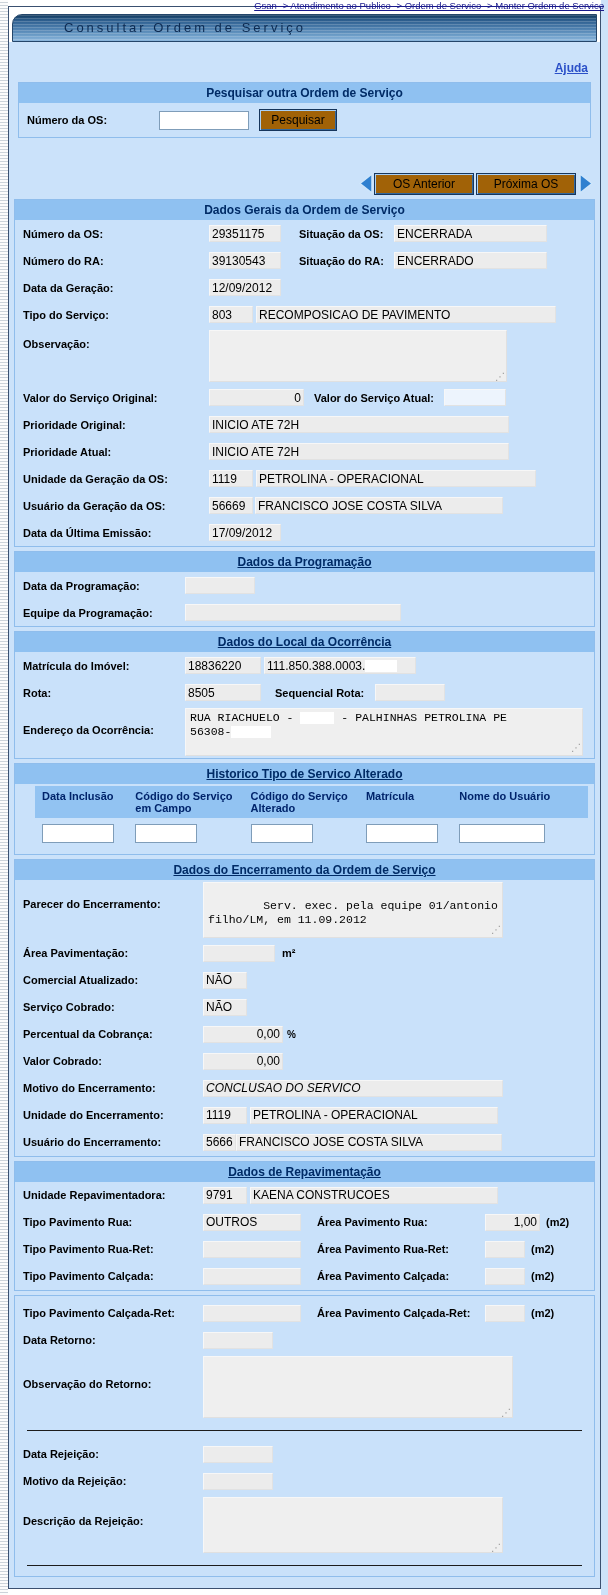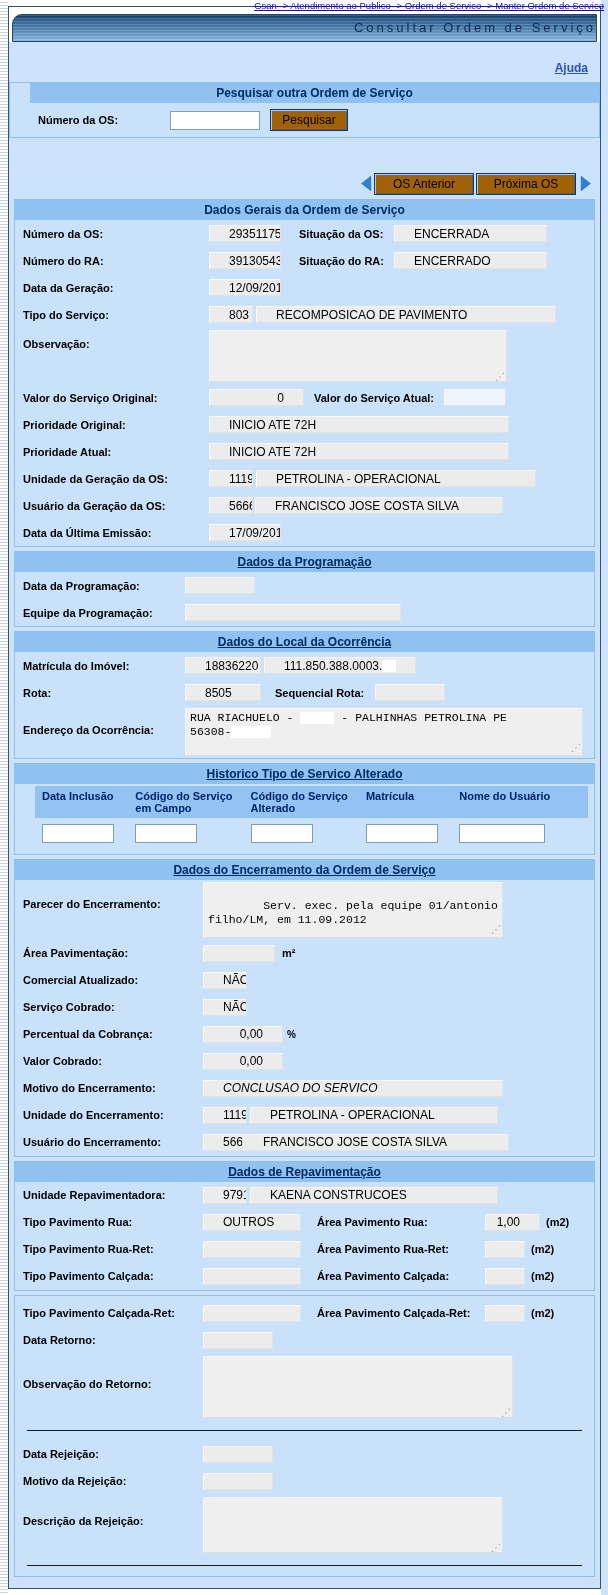--- a/index.html
+++ b/index.html
@@ -24,34 +24,34 @@
     position:absolute;left:8px;top:6px;width:593px;height:1583px;
     border:1px solid #3a5070;background:#cbe2fa;box-sizing:border-box;z-index:2;
   }
   .top-white{background:#ffffff;padding:7px 3px 0 3px;}
   .titlebar{
     height:26px;border:1px solid #24466a;border-top-left-radius:10px;
     background:
       repeating-linear-gradient(180deg,rgba(255,255,255,.18) 0 1px,rgba(255,255,255,0) 1px 3px),
       linear-gradient(180deg,#123a5e 0%,#2f6090 22%,#4d7fae 52%,#6f9fc9 80%,#8ab5db 100%);
     color:#0d2b52;font-size:13px;letter-spacing:3px;line-height:26px;
-    padding-left:22px;overflow:hidden;white-space:nowrap;text-align:right;
+    padding-left:51px;overflow:hidden;white-space:nowrap;
   }
   .help-row{text-align:right;padding:16px 12px 4px 0;}
   .help-row a{font-size:12px;font-weight:bold;color:#2b50c8;text-decoration:underline;cursor:pointer;}
 
   .section{margin:4px 5px;border:1px solid #8fbdec;background:#c9e1fa;}
   .sec-h{background:#8fc1f1;text-align:center;font-weight:bold;font-size:12px;color:#002b66;padding:3px 0;}
   .sec-h.u{text-decoration:underline;}
   .row{display:flex;align-items:center;padding:2px 8px;min-height:23px;}
   .lbl{font-weight:bold;font-size:11px;color:#000;flex:none;}
   .fld{
     background:#ececec;border:1px solid #e2e2e2;border-top-color:#f7f7f7;border-left-color:#f7f7f7;
     min-height:17px;font-size:12px;color:#000;display:flex;align-items:center;
-    padding:0 19px;box-sizing:border-box;overflow:hidden;white-space:nowrap;flex:none;
+    padding:0 2px;box-sizing:border-box;overflow:hidden;white-space:nowrap;flex:none;
   }
   .fld.lite{background:#edf4fd;}
   .fld.num{justify-content:flex-end;}
   .inp{
     background:#fff;border:1px solid #7f9db9;height:19px;box-sizing:border-box;
     font-size:12px;padding:0 2px;font-family:inherit;
   }
   .btn{
     background:#a16207;border:1px solid #17365c;
     box-shadow:inset 1px 1px 0 #a9cff5,inset -1px -1px 0 #33689e;
@@ -89,21 +89,21 @@
   <div class="top-white">
     <div class="titlebar">
       <span>Consultar Ordem de Serviço</span>
     </div>
   </div>
 
   <div class="help-row">
     <a>Ajuda</a>
   </div>
 
-  <div class="section" style="margin:2px 0;padding-left:20px;">
+  <div class="section" style="margin:2px 9px;">
     <div class="sec-h">Pesquisar outra Ordem de Serviço</div>
     <div class="row" style="min-height:30px;">
       <span class="lbl" style="width:132px;">Número da OS:</span>
       <input class="inp" style="width: 90px;">
       <button class="btn" style="margin-left:10px;width:78px;">Pesquisar</button>
     </div>
   </div>
 
   <div class="nav-row">
     <svg class="arrow" viewBox="0 0 17 23">

